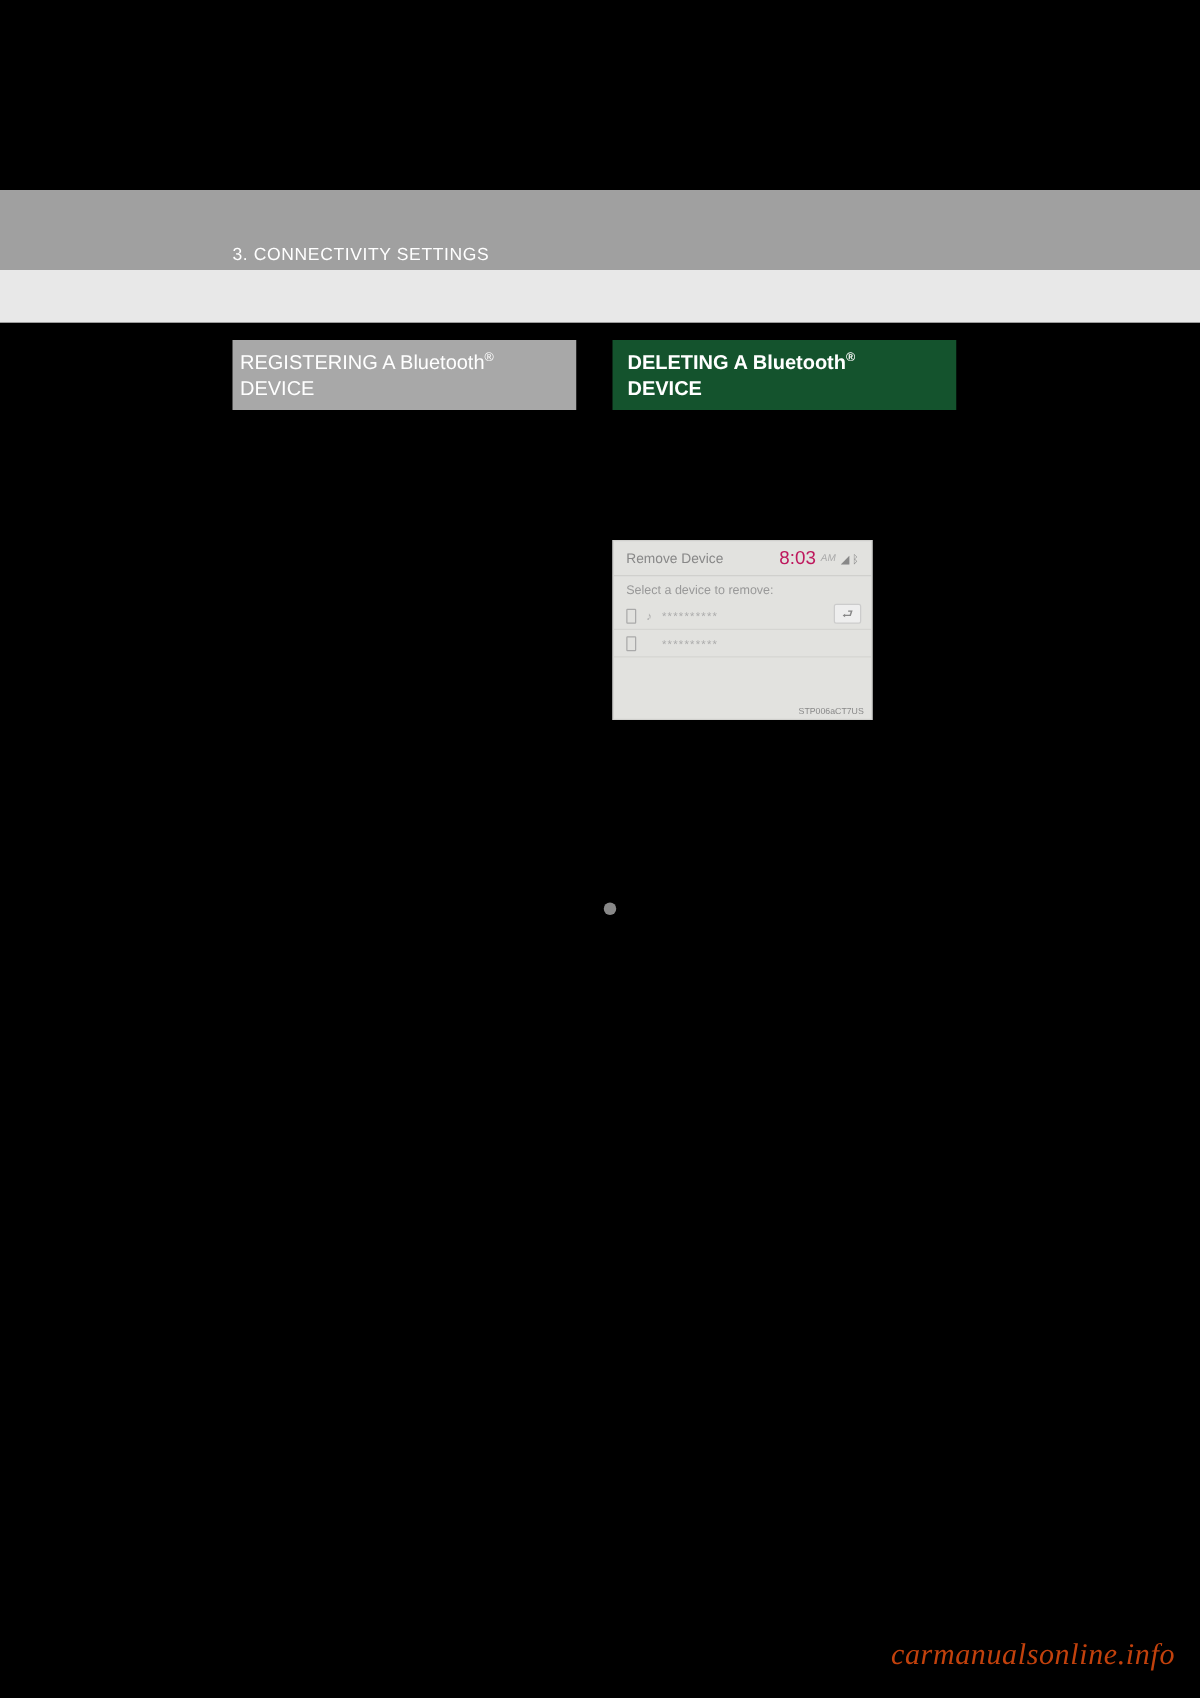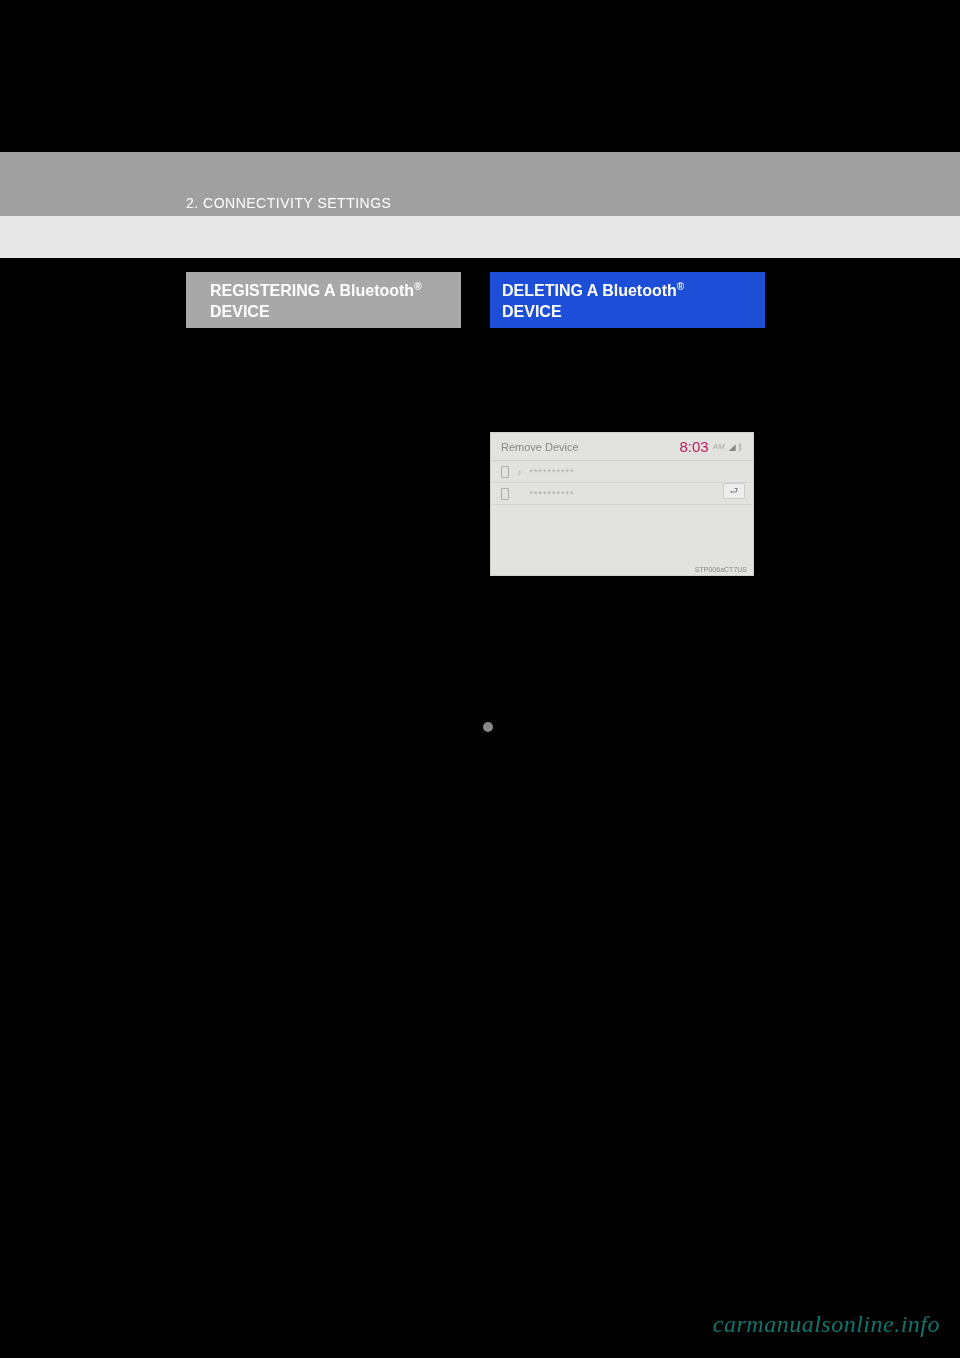--- a/index.html
+++ b/index.html
@@ -44,48 +44,48 @@
       height: 42px;
       background: #e8e8e8;
     }
     .section-box-left {
       position: absolute;
       top: 272px;
       left: 186px;
       width: 275px;
       height: 56px;
       background: #a8a8a8;
-      padding: 8px 24px;
+      padding: 8px 6px;
       font-size: 16px;
-      font-weight: bold;
+      font-weight: normal;
       color: #fff;
       line-height: 1.3;
     }
     .section-box-right {
       position: absolute;
       top: 272px;
       left: 490px;
       width: 275px;
       height: 56px;
-      background: #1d4ed8;
+      background: #14532d;
       padding: 8px 12px;
       font-size: 16px;
       font-weight: bold;
       color: #fff;
       line-height: 1.3;
     }
     .reg-mark {
       font-size: 10px;
       vertical-align: super;
     }
     .screenshot {
       position: absolute;
       top: 432px;
       left: 490px;
-      width: 264px;
+      width: 208px;
       height: 144px;
       background: #e2e2df;
       border: 1px solid #d0d0cd;
     }
     .screen-header {
       display: flex;
       justify-content: space-between;
       align-items: center;
       padding: 6px 10px;
       font-size: 12px;
@@ -179,33 +179,33 @@
       width: 10px;
       height: 10px;
       background: #888;
       border-radius: 50%;
     }
     .watermark {
       position: absolute;
       bottom: 20px;
       right: 20px;
       font-size: 24px;
-      color: #0f766e;
+      color: #c2410c;
       font-style: italic;
       font-family: Georgia, serif;
       letter-spacing: 0.5px;
     }
   </style>
 </head>
 <body>
 
 <div class="page">
 
   <div class="header-bar"></div>
-  <div class="header-text">2. CONNECTIVITY SETTINGS</div>
+  <div class="header-text">3. CONNECTIVITY SETTINGS</div>
   <div class="sub-header-bar"></div>
 
   <div class="section-box-left">
     <span>REGISTERING A Bluetooth</span><span class="reg-mark">®</span><br>
     <span>DEVICE</span>
   </div>
 
   <div class="section-box-right">
     <span>DELETING A Bluetooth</span><span class="reg-mark">®</span><br>
     <span>DEVICE</span>
@@ -216,20 +216,21 @@
       <span class="screen-title">Remove Device</span>
       <div class="screen-time-group">
         <span class="screen-time">8:03</span>
         <span class="screen-ampm">AM</span>
         <div class="status-icons">
           <span class="signal-icon">◢</span>
           <span class="bt-icon">ᛒ</span>
         </div>
       </div>
     </div>
+    <div class="screen-subtitle">Select a device to remove:</div>
     <div class="back-btn">
       <span>⮐</span>
     </div>
     <div class="device-row">
       <div class="phone-icon"></div>
       <span class="music-icon">♪</span>
       <span class="dots">**********</span>
     </div>
     <div class="device-row">
       <div class="phone-icon"></div>

